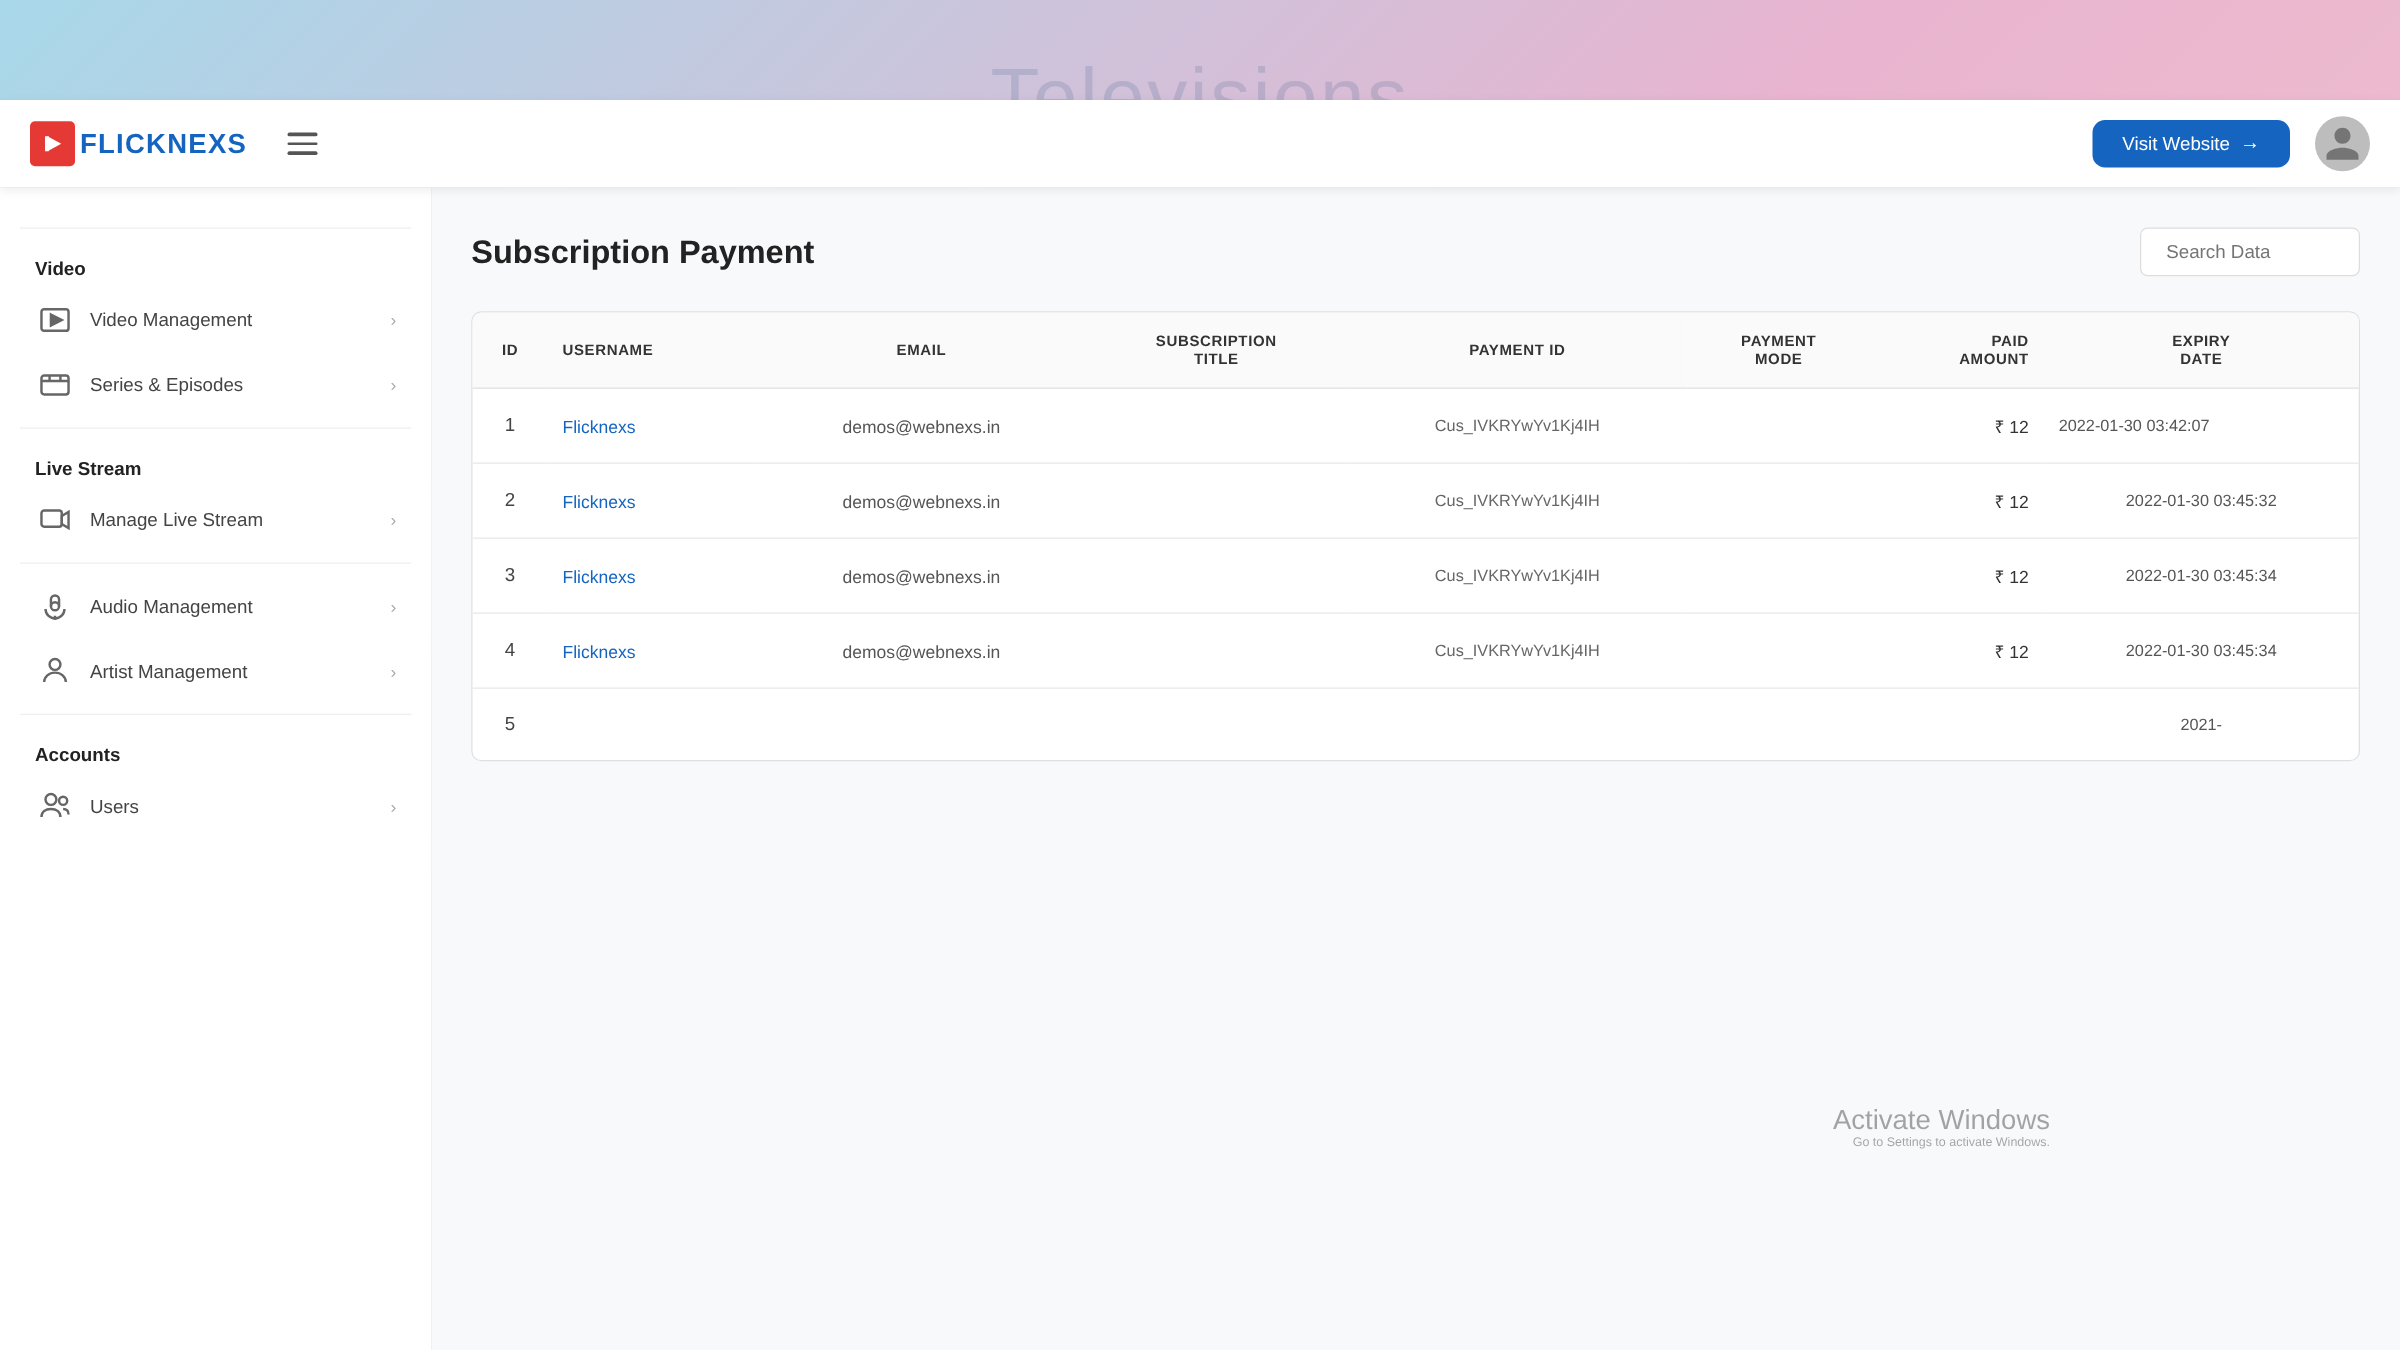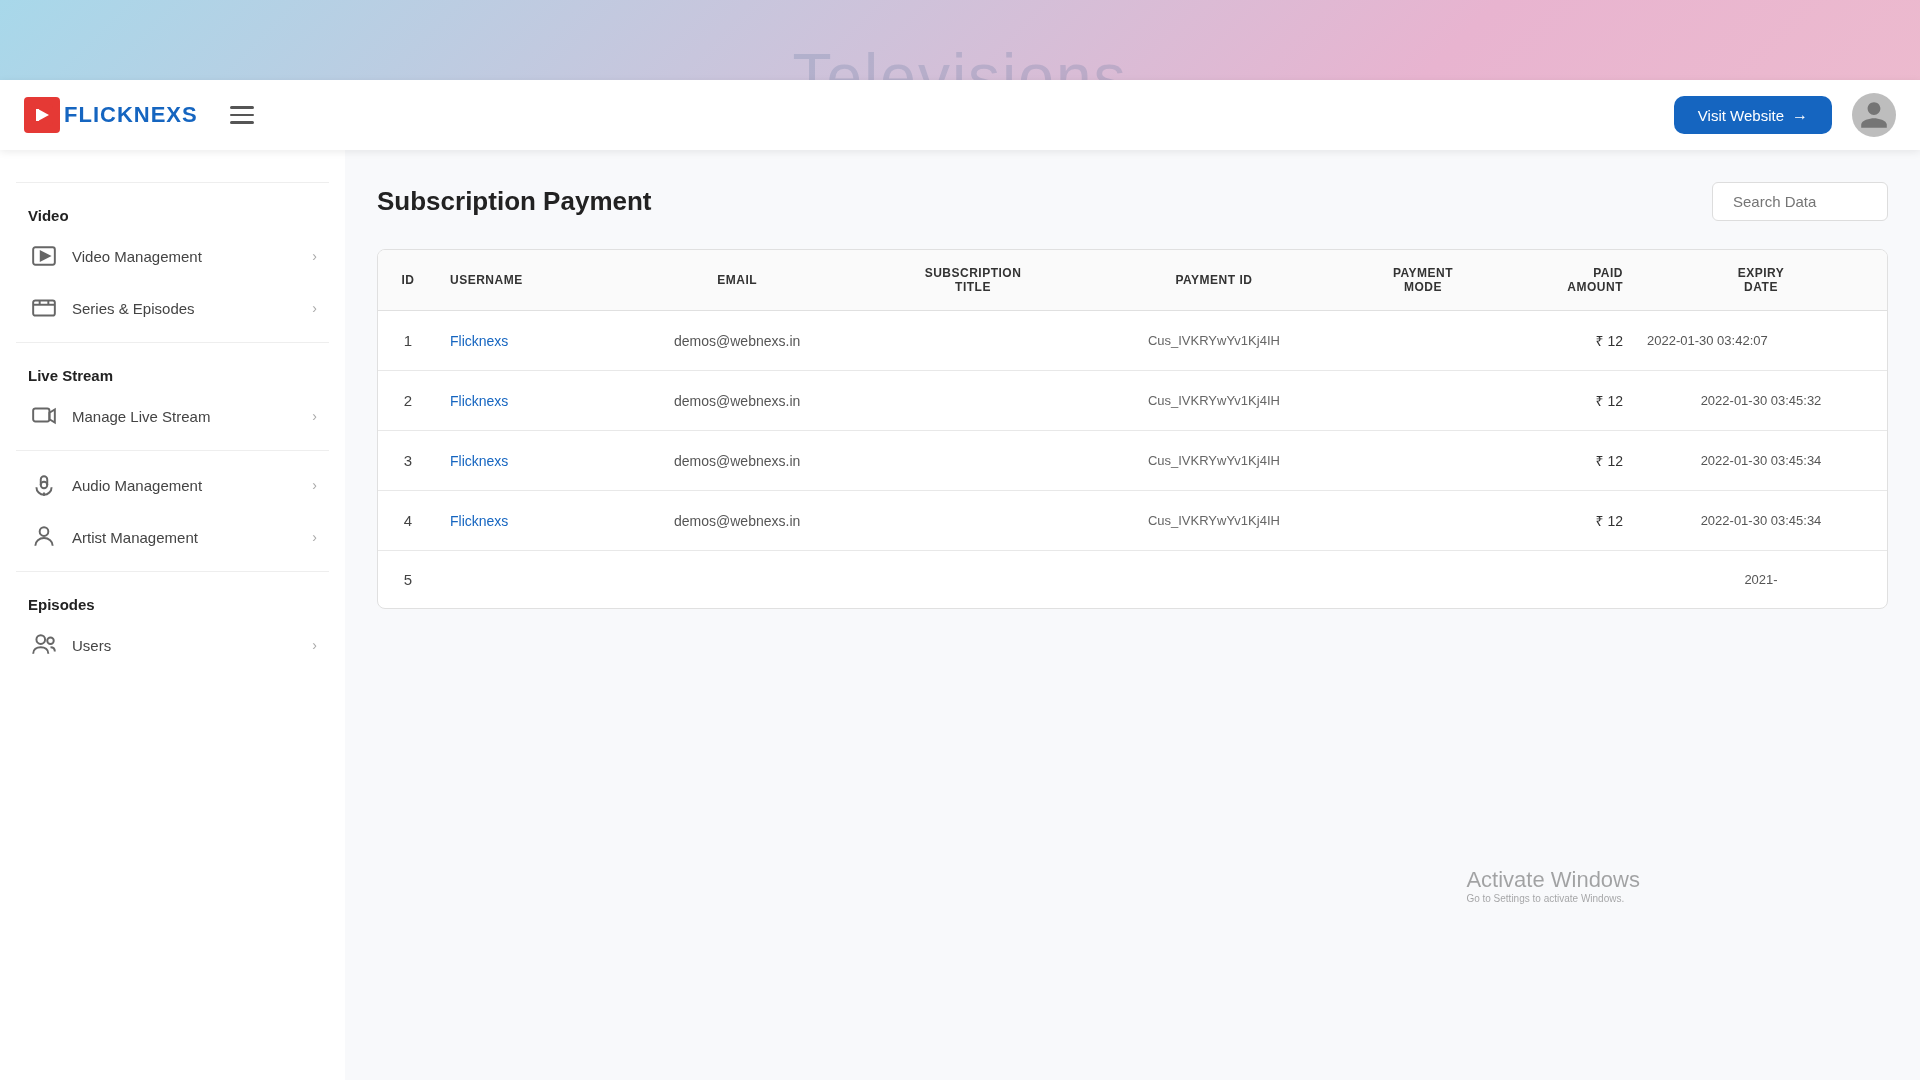--- a/index.html
+++ b/index.html
@@ -218,23 +218,23 @@
     .td-username { color: #1565c0; font-weight: 500; }
     .td-email { color: #555; }
     .td-subscription { text-align: center; }
     .td-payment-id { color: #666; font-size: 13px; }
     .td-payment-mode { text-align: center; }
     .td-paid-amount { text-align: right; font-weight: 500; }
     .td-expiry { color: #555; font-size: 13px; white-space: nowrap; }
 
     .windows-watermark {
       position: absolute;
-      bottom: 176px;
+      bottom: 160px;
       right: 280px;
-      text-align: left;
+      text-align: right;
       color: rgba(0,0,0,0.35);
       font-size: 20px;
       pointer-events: none;
     }
     .windows-watermark .wm-line1 { font-size: 22px; font-weight: 400; }
     .windows-watermark .wm-line2 { font-size: 10px; }
   </style>
 </head>
 <body>
 
@@ -333,21 +333,21 @@
       <svg width="26" height="26" viewBox="0 0 24 24" fill="none" stroke="#666" stroke-width="1.8">
         <circle cx="12" cy="7" r="4"></circle>
         <path d="M4 20c0-4 3.6-7 8-7s8 3 8 7"></path>
       </svg>
     </div>
     <span>Artist Management</span>
     <span class="arrow">›</span>
   </div>
 
   <div class="sidebar-divider"></div>
-  <div class="sidebar-section">Episodes</div>
+  <div class="sidebar-section">Accounts</div>
 
   <div class="sidebar-item">
     <div class="sidebar-icon">
       <svg width="26" height="26" viewBox="0 0 24 24" fill="none" stroke="#666" stroke-width="1.8">
         <circle cx="9" cy="7" r="4"></circle>
         <path d="M2 20c0-4 3.1-6 7-6s7 2 7 6"></path>
         <circle cx="18" cy="8" r="3"></circle>
         <path d="M18 14c2.5 0 4 1.5 4 4"></path>
       </svg>
     </div>

